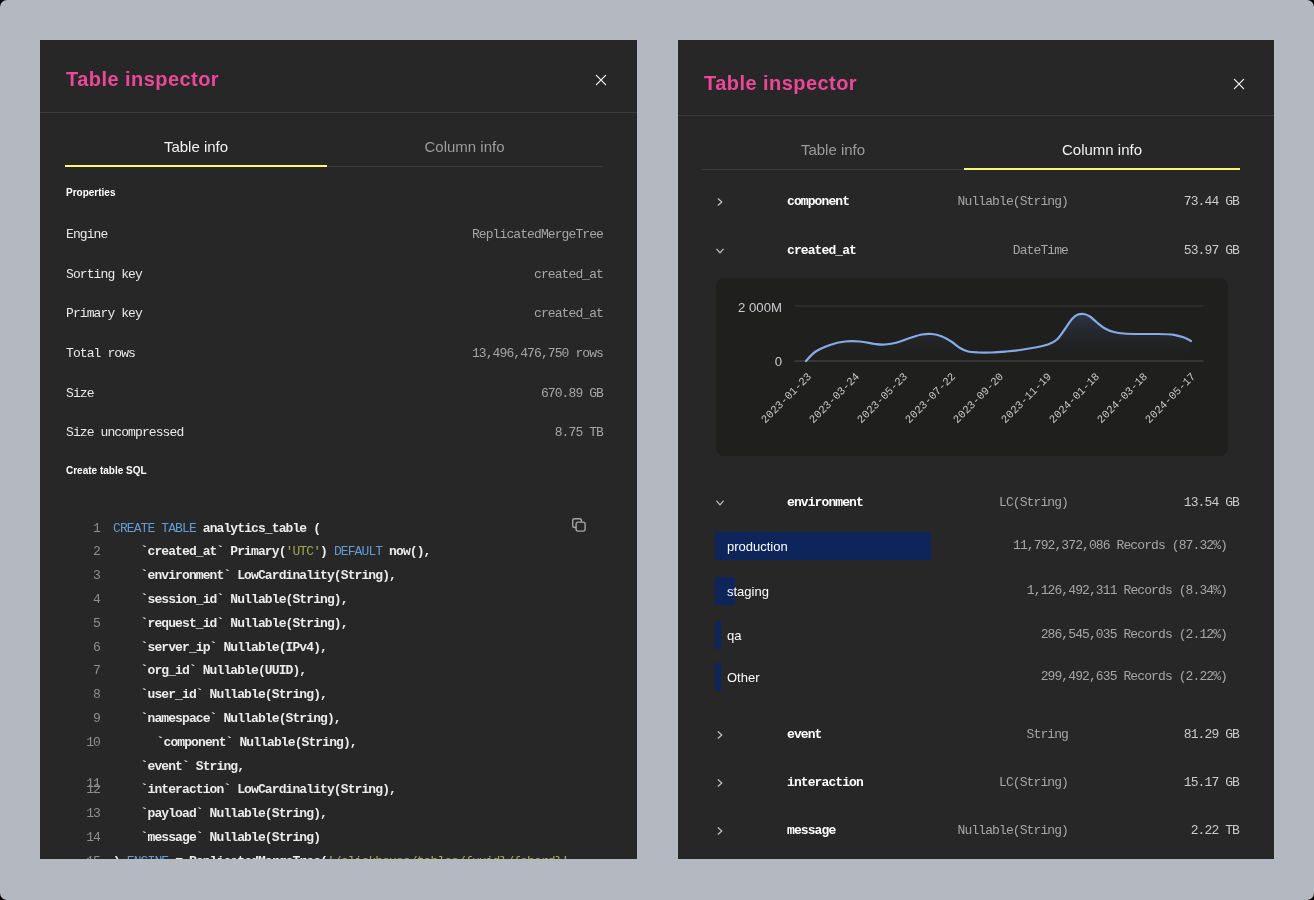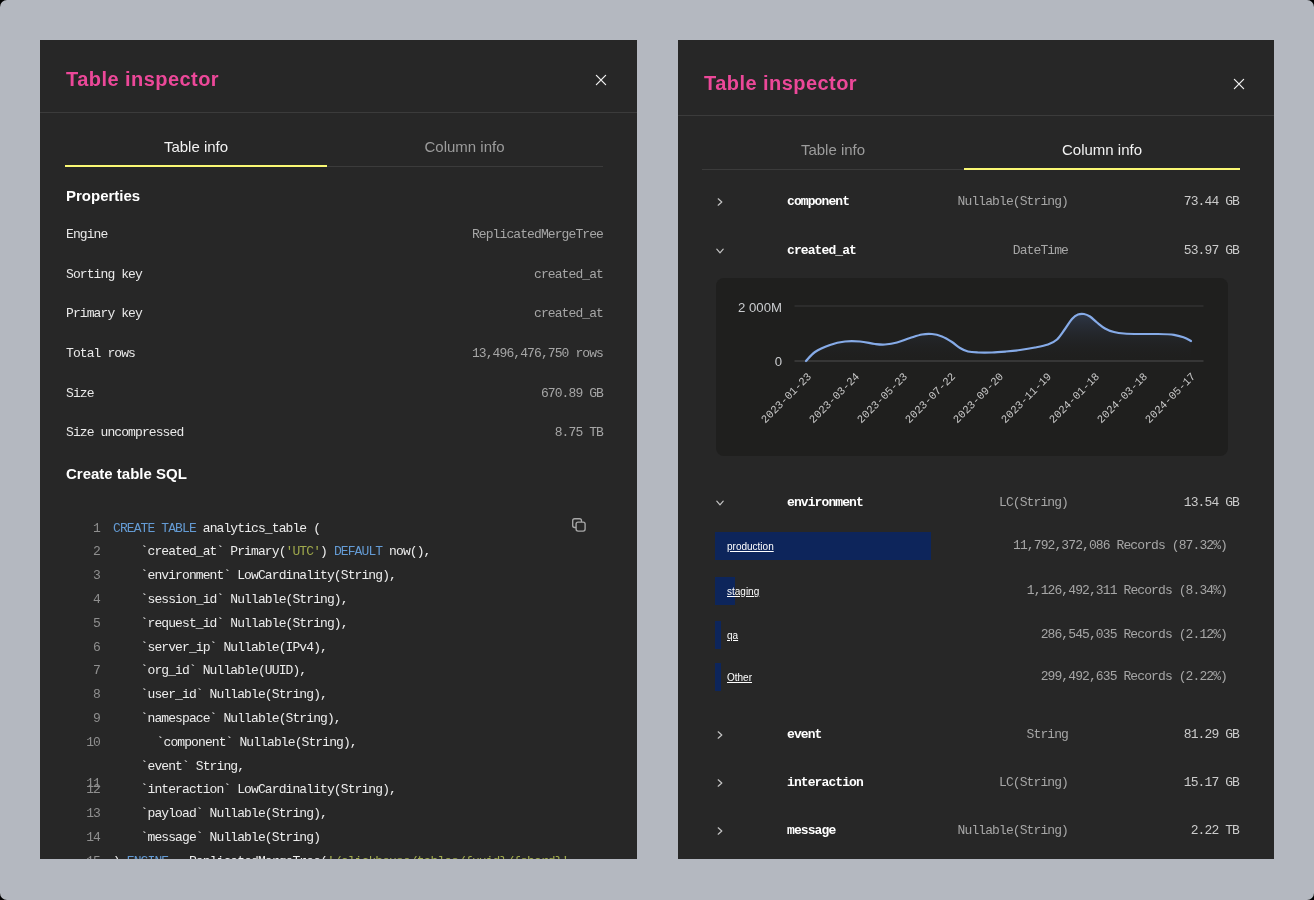--- a/index.html
+++ b/index.html
@@ -5,32 +5,32 @@
   html,body{margin:0;padding:0;background:#000;width:1314px;height:900px;overflow:hidden;}
   .page{position:absolute;left:0;top:0;width:1314px;height:900px;background:#b4b8c0;border-radius:7px;overflow:hidden;font-family:"Liberation Sans",sans-serif;}
   .panel{position:absolute;top:40px;height:819px;background:#272727;overflow:hidden;}
   .pL{left:40px;width:597px;}
   .pR{left:678px;width:596px;}
   .abs{position:absolute;}
   .title{font-size:20px;font-weight:bold;color:#ec4899;letter-spacing:.45px;}
   .mono{font-family:"Liberation Mono",monospace;font-size:13px;letter-spacing:-.9px;white-space:pre;}
   .lbl{color:#e9e9e9;}
   .val{color:#a6a6a6;}
-  .shead{font-size:15px;font-weight:bold;color:#fff;}
+  .shead{font-size:10px;font-weight:bold;color:#fff;}
   .tabtxt{font-size:15px;}
   .cname{color:#fff;font-weight:bold;margin-left:36px;}
   .ctype{color:#a6a6a6;}
   .csize{color:#cbcbcb;}
   .r{text-align:right;}
   .c{text-align:center;}
   .kw{color:#649bd4;}
   .str{color:#a0aa4c;}
-  .cod{color:#ececec;font-weight:normal;}
+  .cod{color:#ececec;font-weight:bold;}
   .lno{color:#8f8f8f;}
-  .barlbl{font-size:10px;color:#fff;text-decoration:underline;}
+  .barlbl{font-size:13px;color:#fff;}
 </style>
 </head>
 <body>
 <div class="page">
 
   <div class="panel pL">
     <div class="abs title" style="left:26px;top:28px;">Table inspector</div>
     <svg class="abs" style="left:554px;top:33px" width="14" height="14" viewBox="0 0 14 14">
         <path d="M2.4 2.4L11.6 11.6M11.6 2.4L2.4 11.6" stroke="#f2f2f2" stroke-width="1.25" stroke-linecap="round"></path>
       </svg>

